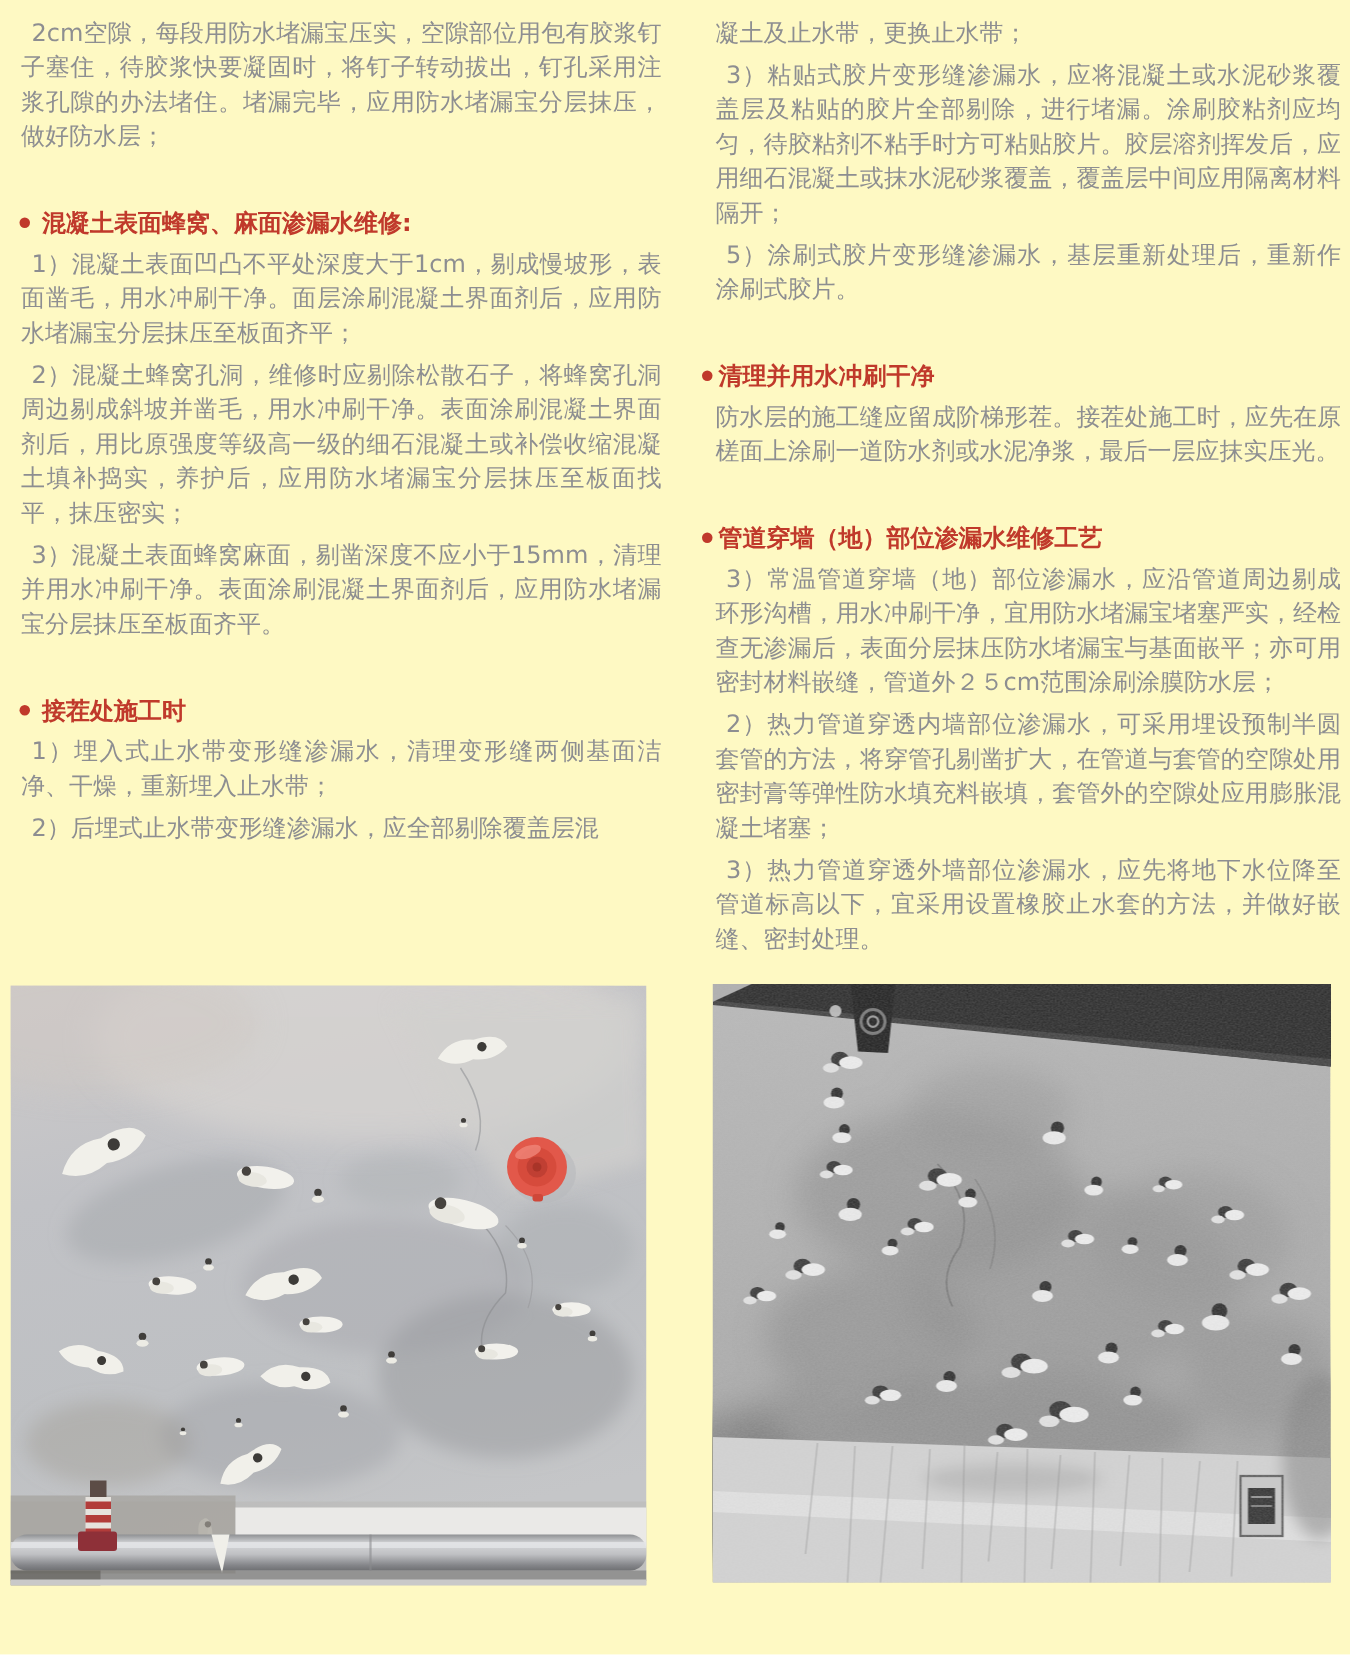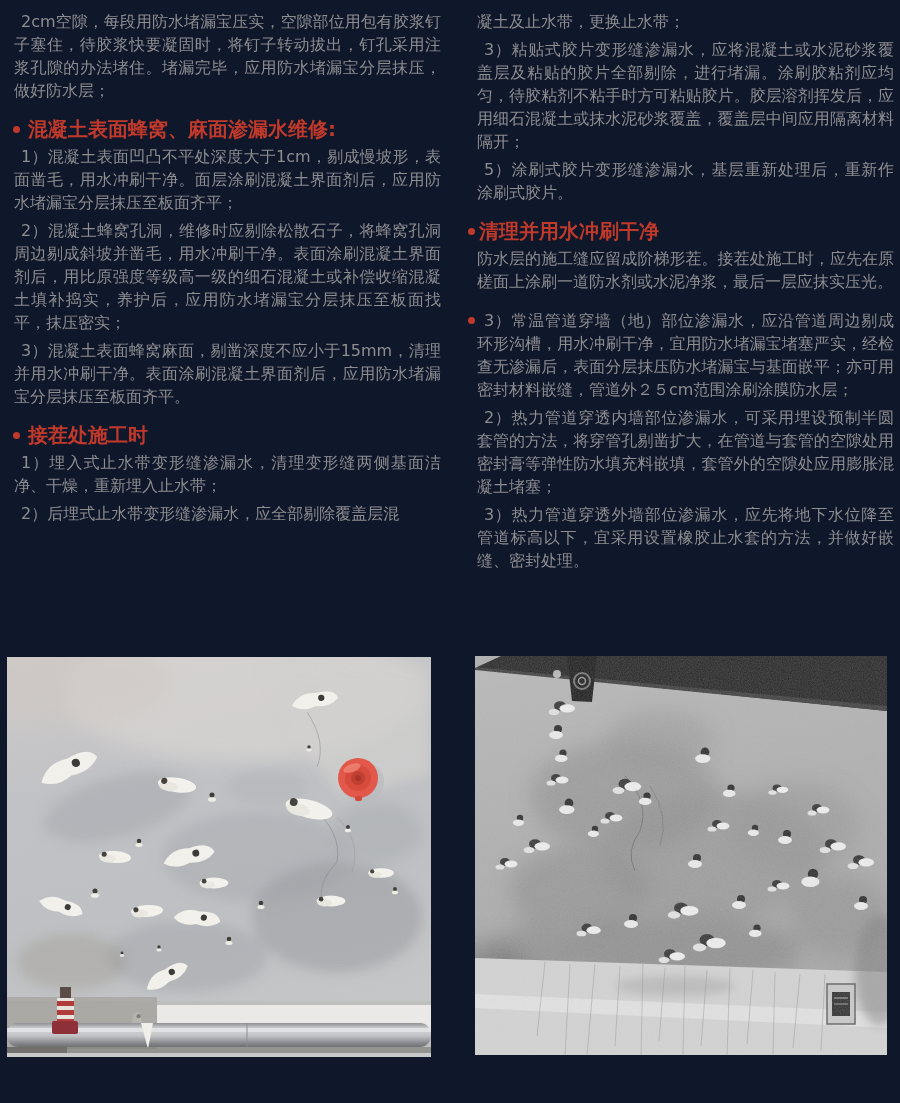--- a/index.html
+++ b/index.html
@@ -1,24 +1,24 @@
 <!DOCTYPE html>
 <html><head>
 <meta charset="utf-8">
 <style>
   html,body{margin:0;padding:0;background:#ffffff;}
-  .page{position:relative;width:900px;height:1103px;background:#0f172a;overflow:hidden;
+  .page{position:relative;width:900px;height:1103px;background:#fef9c3;overflow:hidden;
         font-family:"DejaVu Sans",sans-serif;}
   .col{position:absolute;top:10px;font-size:16px;line-height:23px;color:#8d8e91;
        text-align:justify;}
   .col-left{left:14px;width:427px;}
   .col-right{left:477px;width:417px;}
   .col p{margin:0 0 5px 0;}
   .col p.ind{text-indent:7px;}
-  .sec{position:relative;margin:16px 0 4px 0;color:#c0392b;font-weight:600;font-size:20px;}
+  .sec{position:relative;margin:35px 0 4px 0;color:#c0392b;font-weight:600;font-size:16px;}
   .col-left .sec{padding-left:14px;}
   .col-right .sec{padding-left:2px;}
   .sec .dot{position:absolute;top:8px;width:7px;height:7px;border-radius:50%;background:#c0392b;}
   .col-left .sec .dot{left:-1px;}
   .col-right .sec .dot{left:-9px;}
   .photo{position:absolute;display:block;}
   .photo-left{left:7px;top:657px;}
   .photo-right{left:475px;top:656px;}
 </style>
 </head>
@@ -47,20 +47,21 @@
     <p>凝土及止水带，更换止水带；</p>
     <p class="ind">3）粘贴式胶片变形缝渗漏水，应将混凝土或水泥砂浆覆盖层及粘贴的胶片全部剔除，进行堵漏。涂刷胶粘剂应均匀，待胶粘剂不粘手时方可粘贴胶片。胶层溶剂挥发后，应用细石混凝土或抹水泥砂浆覆盖，覆盖层中间应用隔离材料隔开；</p>
     <p class="ind">5）涂刷式胶片变形缝渗漏水，基层重新处理后，重新作涂刷式胶片。</p>
     <div class="sec">
       <span class="dot"></span>
       <span>清理并用水冲刷干净</span>
     </div>
     <p>防水层的施工缝应留成阶梯形茬。接茬处施工时，应先在原槎面上涂刷一道防水剂或水泥净浆，最后一层应抹实压光。</p>
     <div class="sec">
       <span class="dot"></span>
+      <span>管道穿墙（地）部位渗漏水维修工艺</span>
     </div>
     <p class="ind">3）常温管道穿墙（地）部位渗漏水，应沿管道周边剔成环形沟槽，用水冲刷干净，宜用防水堵漏宝堵塞严实，经检查无渗漏后，表面分层抹压防水堵漏宝与基面嵌平；亦可用密封材料嵌缝，管道外２５cm范围涂刷涂膜防水层；</p>
     <p class="ind">2）热力管道穿透内墙部位渗漏水，可采用埋设预制半圆套管的方法，将穿管孔剔凿扩大，在管道与套管的空隙处用密封膏等弹性防水填充料嵌填，套管外的空隙处应用膨胀混凝土堵塞；</p>
     <p class="ind">3）热力管道穿透外墙部位渗漏水，应先将地下水位降至管道标高以下，宜采用设置橡胶止水套的方法，并做好嵌缝、密封处理。</p>
   </div>
 
   <svg class="photo photo-left" width="424" height="400" viewBox="0 0 424 400">
     <defs>
       <linearGradient id="lgCeil" x1="0" y1="0" x2="0.25" y2="1">
         <stop offset="0" stop-color="#cecbca"></stop>

